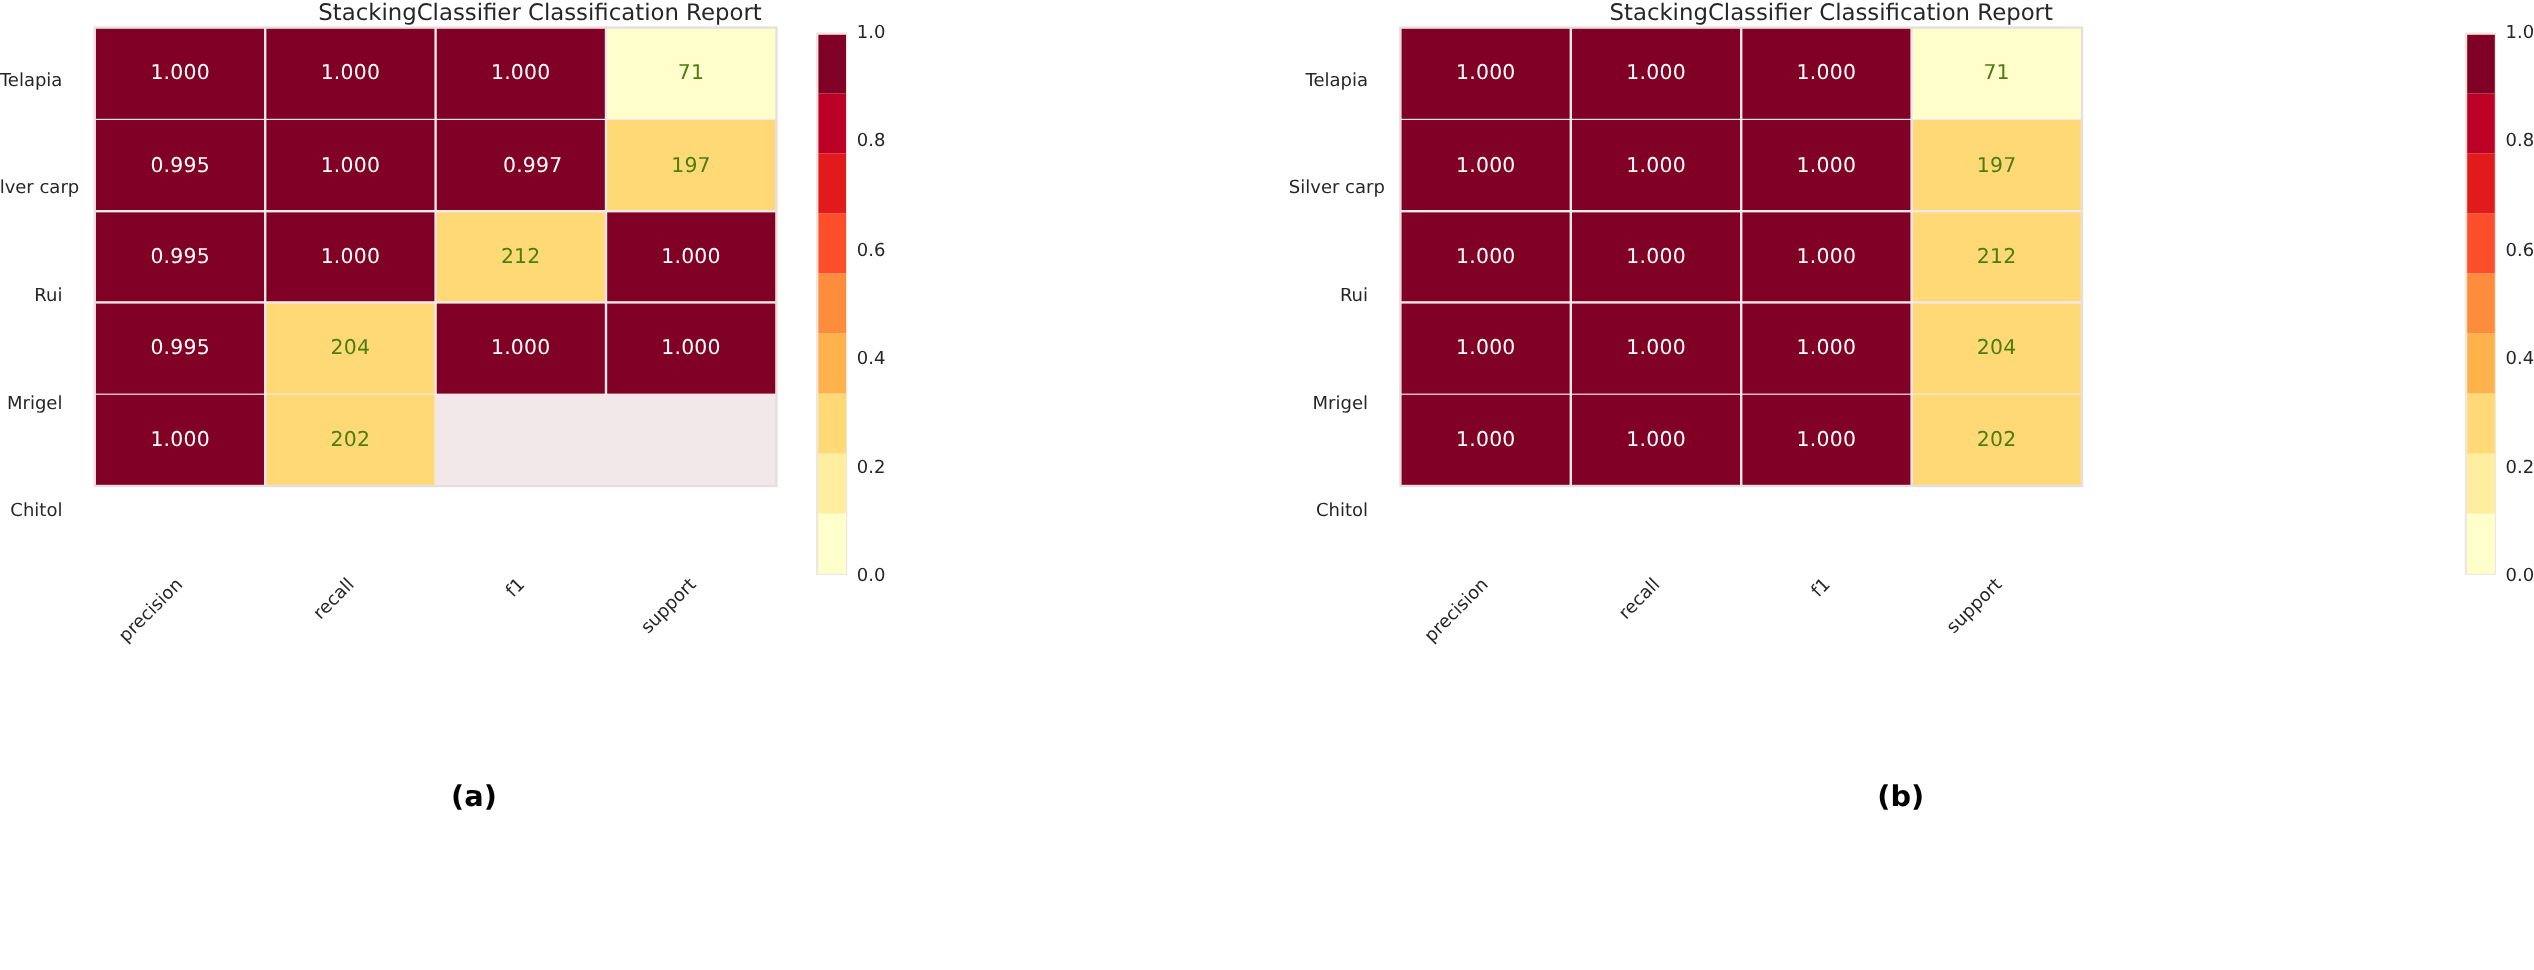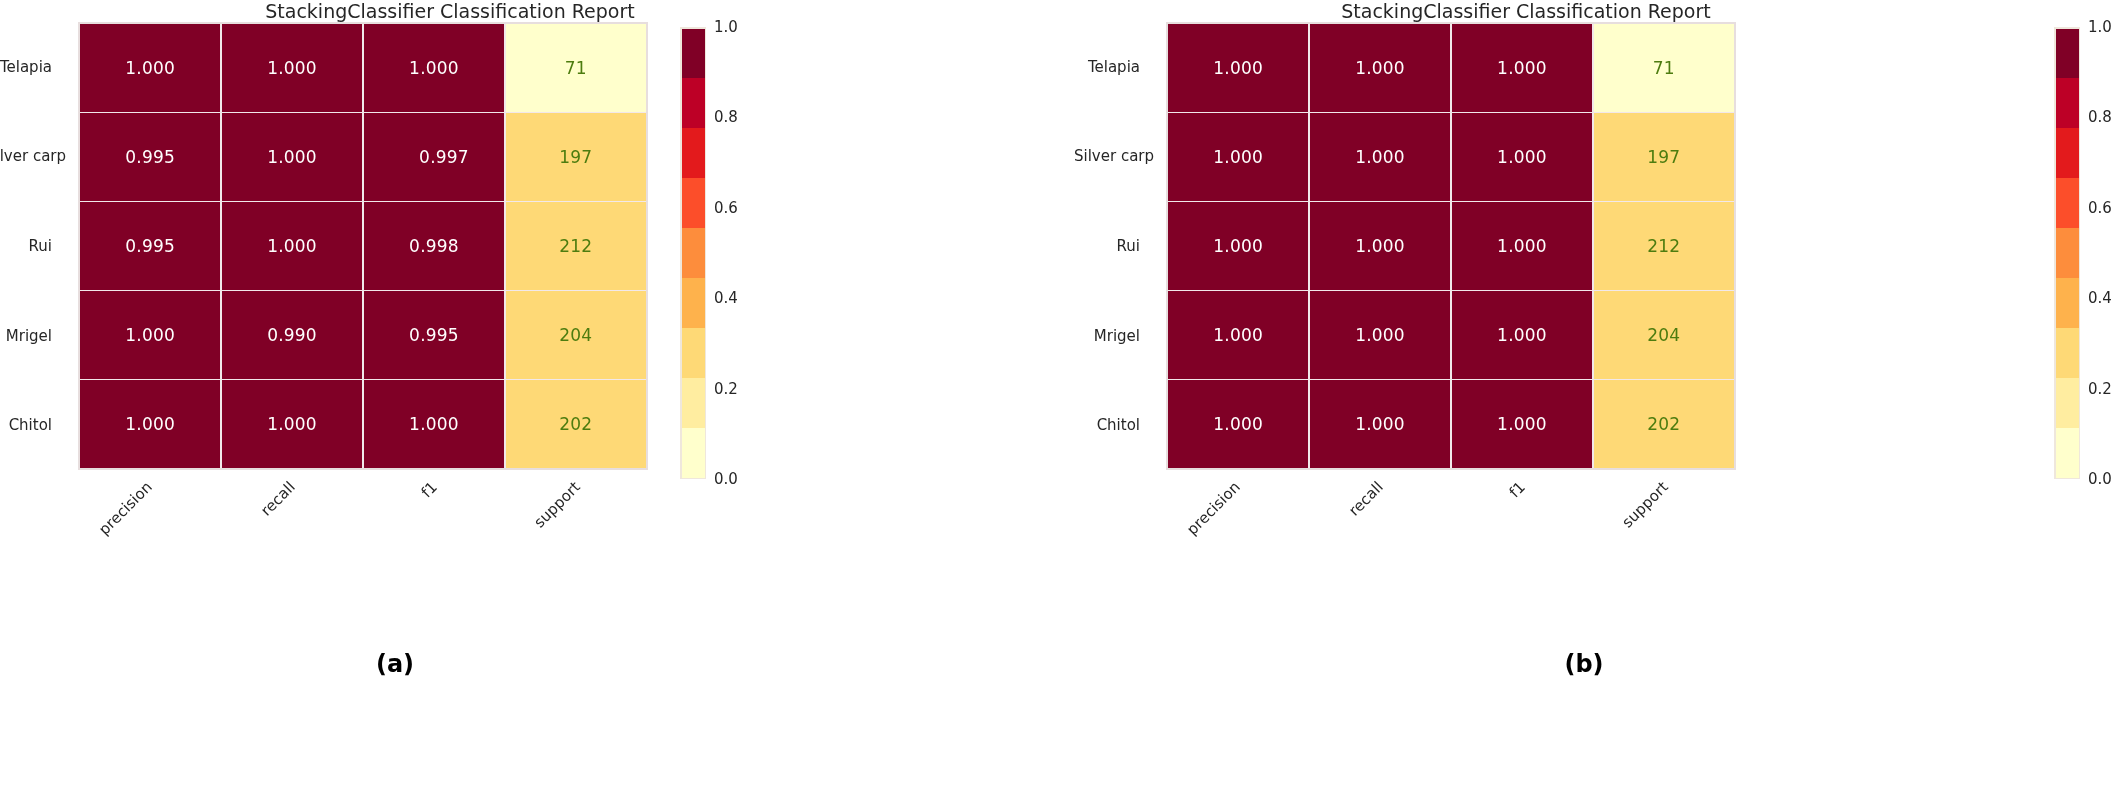--- a/index.html
+++ b/index.html
@@ -40,21 +40,21 @@
     white-space: nowrap;
   }
   .panel-b .panel-title { left: 20px; }
 
   
   .grid-wrap {
     position: absolute;
     left: 78px;
     top: 22px;
     width: 570px;
-    height: 448px;
+    height: 384px;
     background: #e7dede;
     box-sizing: border-box;
     padding: 2px;
   }
   .panel-b .grid-wrap { left: 110px; }
 
   .grid {
     position: relative;
     width: 100%;
     height: 100%;
@@ -188,24 +188,22 @@
           <div class="cell dark" style="background: rgb(128, 0, 38);">1.000</div>
           <div class="cell dark" style="background: rgb(128, 0, 38);">1.000</div>
           <div class="cell dark" style="background: rgb(128, 0, 38);">1.000</div>
           <div class="cell light" style="background: rgb(255, 255, 204);">71</div>
           <div class="cell dark" style="background: rgb(128, 0, 38);">0.995</div>
           <div class="cell dark" style="background: rgb(128, 0, 38);">1.000</div>
           <div class="cell dark" style="background: rgb(128, 0, 38); padding-left: 20px;">0.997</div>
           <div class="cell light" style="background: rgb(254, 217, 118);">197</div>
           <div class="cell dark" style="background: rgb(128, 0, 38);">0.995</div>
           <div class="cell dark" style="background: rgb(128, 0, 38);">1.000</div>
-          <div class="cell dark" style="background: rgb(128, 0, 38);">0.998</div>
           <div class="cell light" style="background: rgb(254, 217, 118);">212</div>
           <div class="cell dark" style="background: rgb(128, 0, 38);">1.000</div>
-          <div class="cell dark" style="background: rgb(128, 0, 38);">0.990</div>
           <div class="cell dark" style="background: rgb(128, 0, 38);">0.995</div>
           <div class="cell light" style="background: rgb(254, 217, 118);">204</div>
           <div class="cell dark" style="background: rgb(128, 0, 38);">1.000</div>
           <div class="cell dark" style="background: rgb(128, 0, 38);">1.000</div>
           <div class="cell dark" style="background: rgb(128, 0, 38);">1.000</div>
           <div class="cell light" style="background: rgb(254, 217, 118);">202</div>
         </div>
     </div>
 
     <div class="col-labels">

